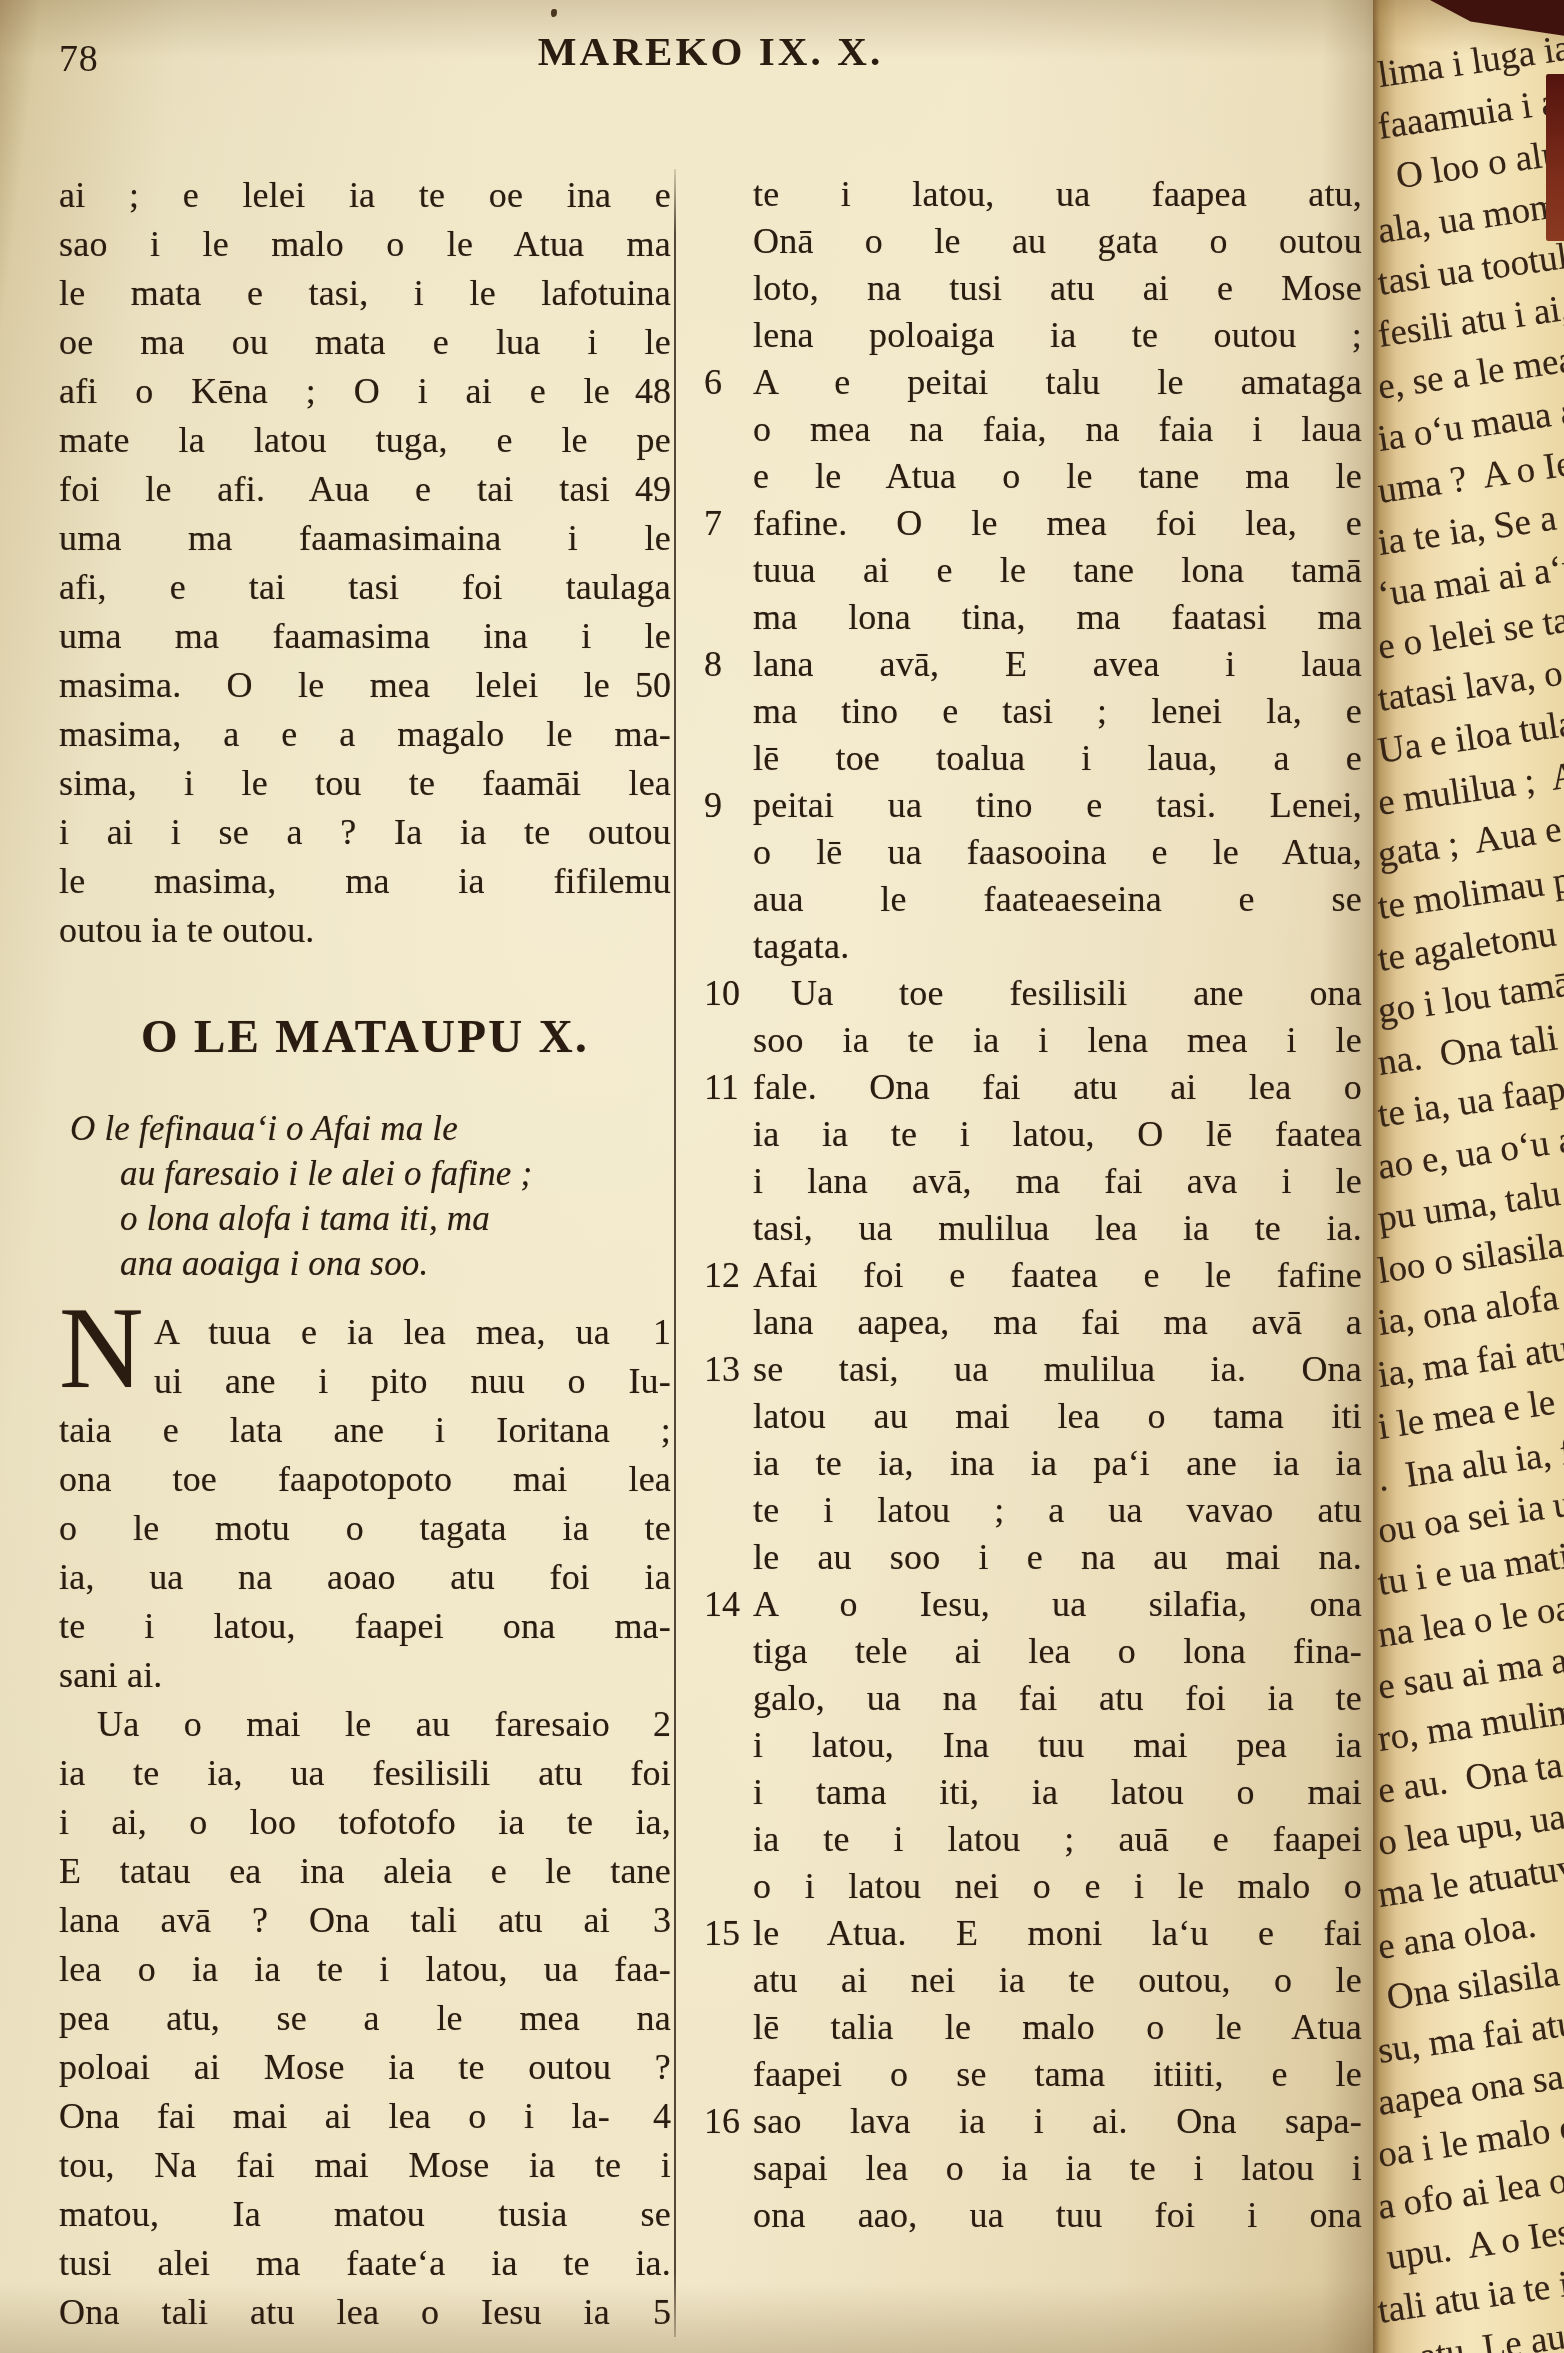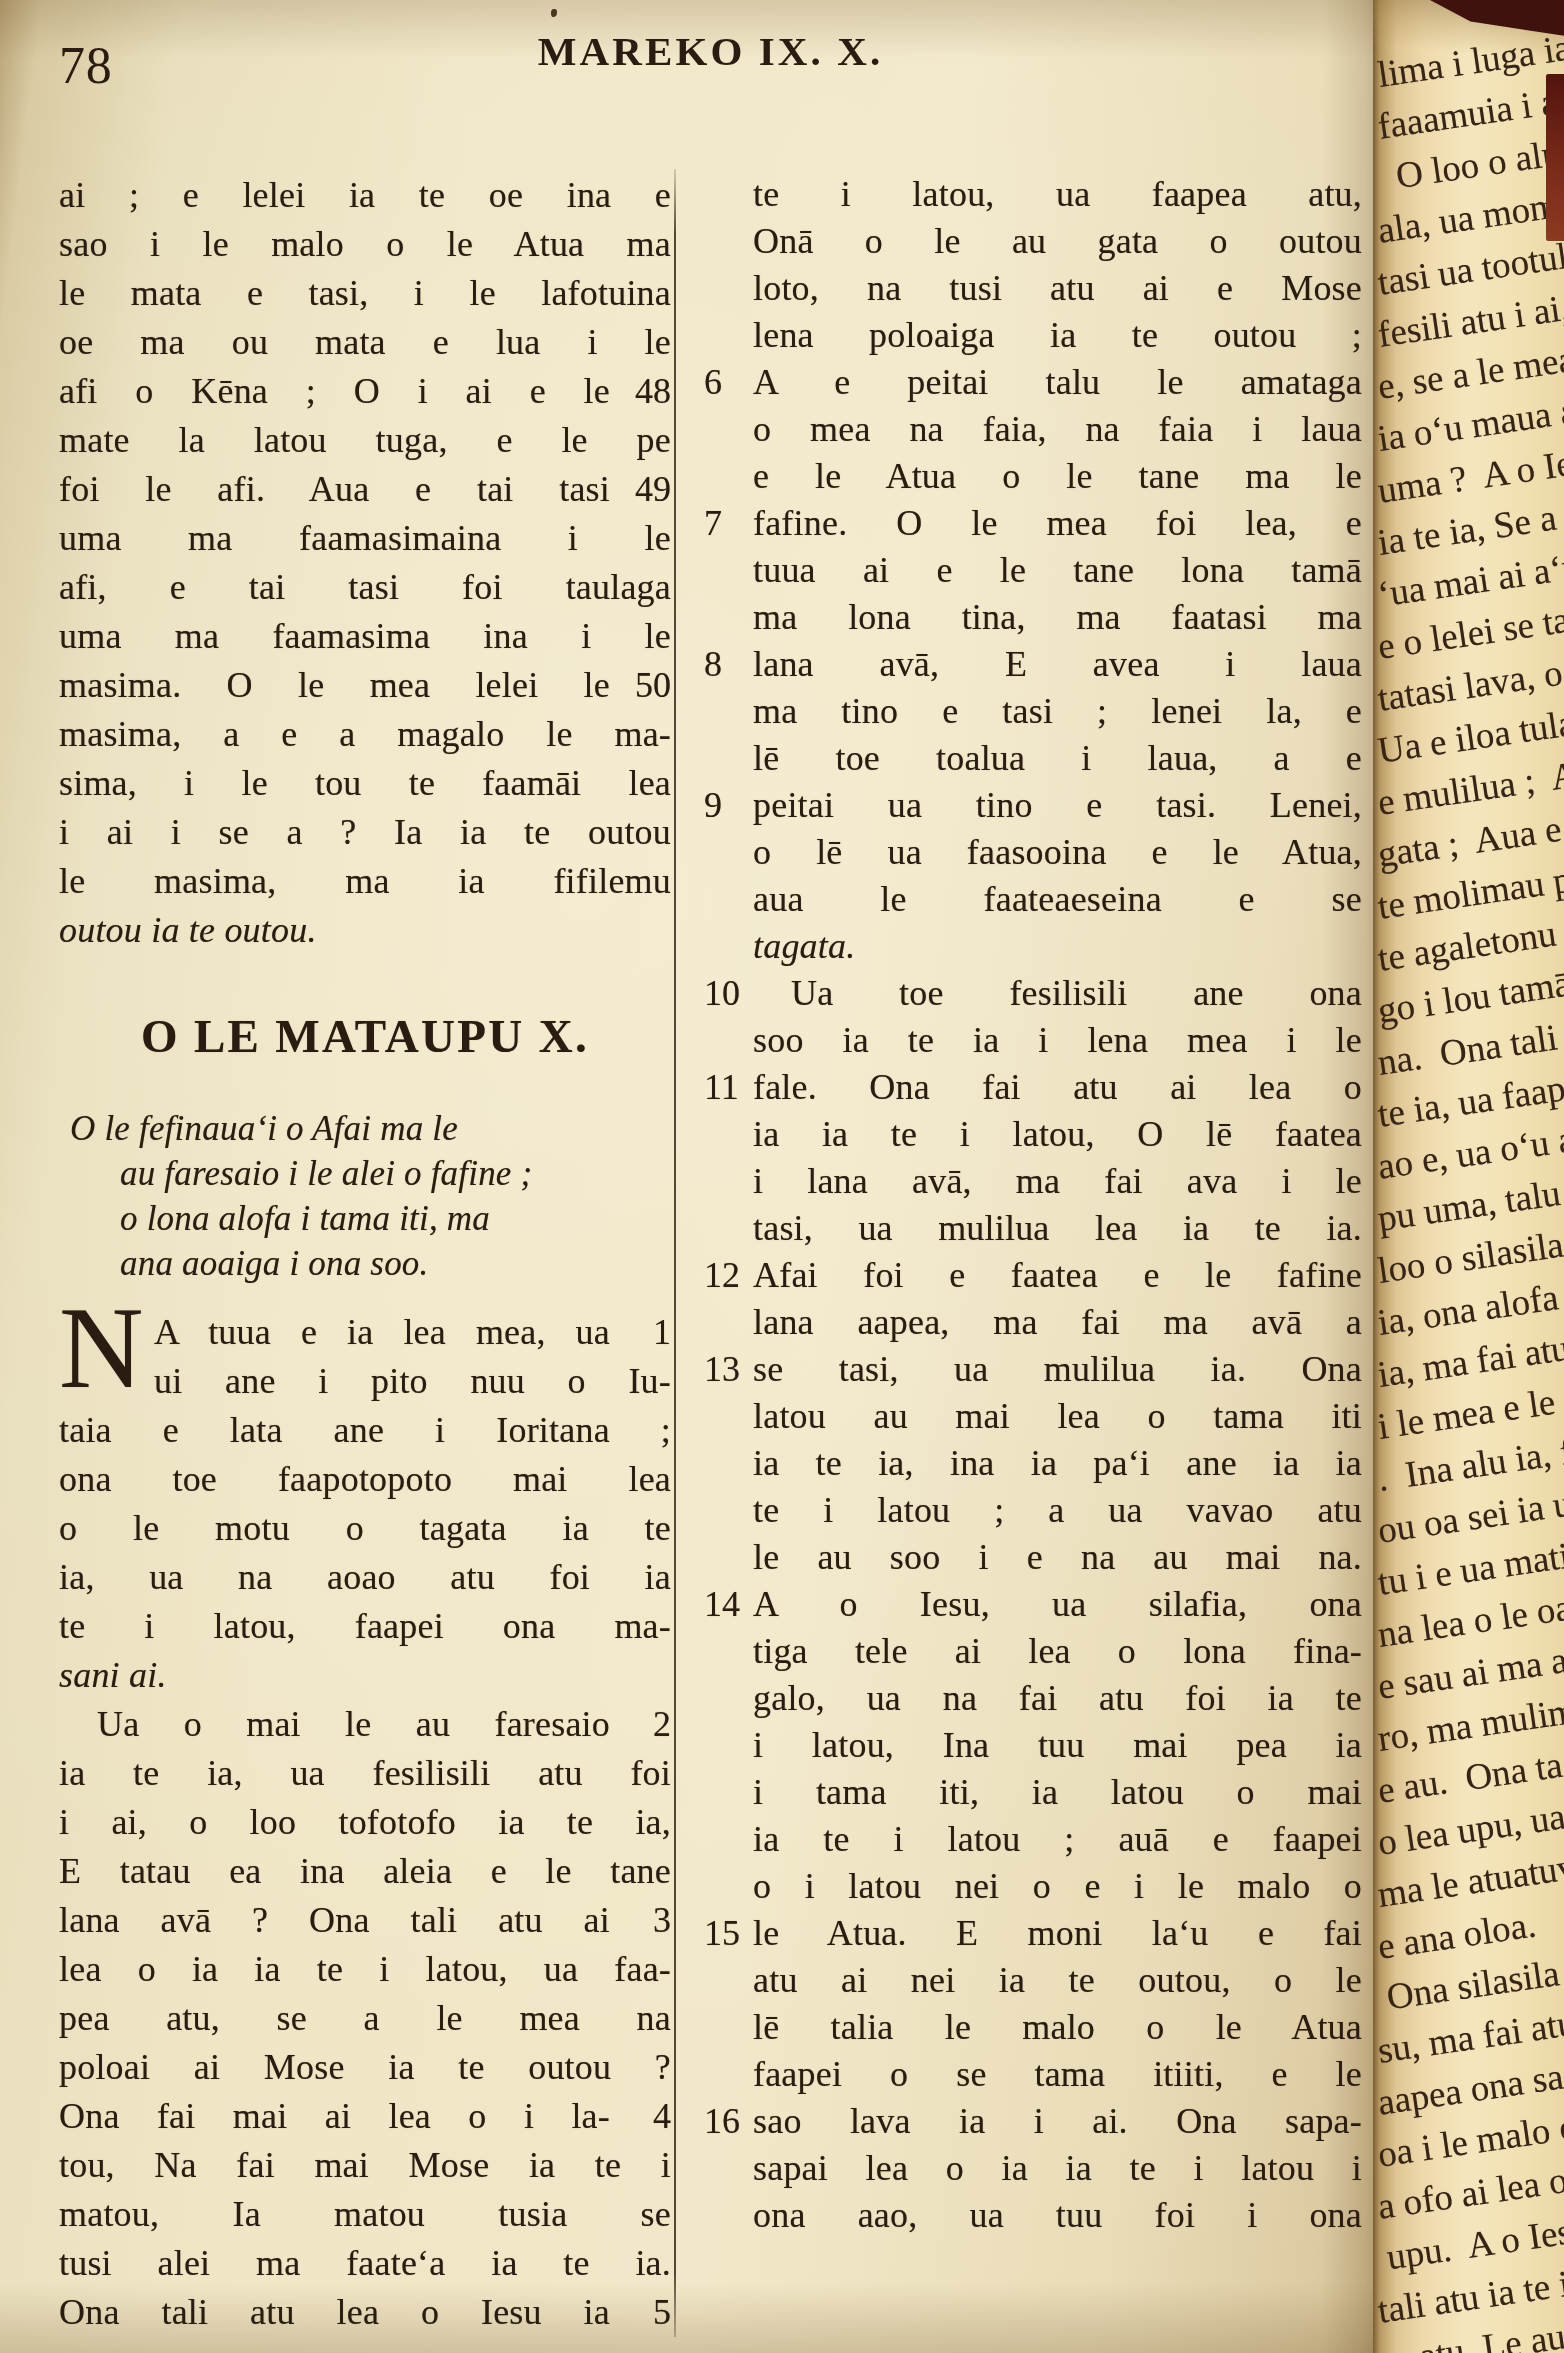--- a/index.html
+++ b/index.html
@@ -22,35 +22,35 @@
       text-shadow:0 0 0.8px rgba(50,32,14,.4);}
   .np-line{height:52px;line-height:52px;white-space:pre;transform:rotate(-8.2deg);transform-origin:0 50%;}
   
   .corner-top{position:absolute;top:0;left:1430px;width:135px;height:36px;background:#40120d;
       clip-path:polygon(0 0,100% 0,100% 100%,30% 60%);}
   .edge-side{position:absolute;top:74px;right:0;width:19px;height:167px;
       background:linear-gradient(180deg,#53140e,#7c2c1a 60%,#8a3a20);border-radius:2.3px 0 0 2.3px;}
   .speck{position:absolute;left:551px;top:9.4px;width:5.5px;height:7.8px;background:#4a3520;border-radius:50% 40% 60% 50%;}
   
   .running-head{position:absolute;left:59px;top:27px;width:1303px;height:56px;}
-  .pagenum{position:absolute;left:0;top:9.4px;font-size:52px;letter-spacing:0.8px;}
+  .pagenum{position:absolute;left:0;top:9.4px;font-size:38px;letter-spacing:0.8px;}
   .head-title{position:absolute;left:0;right:0;top:0;text-align:center;font-size:41px;
       font-weight:700;letter-spacing:3.1px;}
   
   .col-rule{position:absolute;left:674px;top:169px;width:2.3px;height:2168px;
       background:linear-gradient(180deg, rgba(45,30,15,.15), rgba(45,30,15,.8) 3%, rgba(45,30,15,.8) 97%, rgba(45,30,15,.25));}
   
   .col{position:absolute;top:171px;font-size:36px;letter-spacing:0.2px;
       text-shadow:0 0 0.8px rgba(42,28,12,.45);}
   .col-left{left:59px;width:612px;}
   .col-center{left:753px;width:609px;}
   .line{position:relative;text-align:justify;text-align-last:justify;}
   .col-left .line{height:49px;line-height:49px;}
   .col-center .line{height:47px;line-height:47px;}
-  .line.end{text-align-last:left;font-style:italic;}
+  .line.end{text-align-last:left;}
   .line.has-v{padding-right:61px;}
   .col-center .line.has-v{padding-right:0;}
   .line.ind{padding-left:38px;}
   .vnum{position:absolute;font-size:36px;letter-spacing:0;}
   .vr{right:0;top:0;}
   .vl{left:-49px;top:0;}
   .gap{width:100%;}
   .chap-head{height:52px;line-height:52px;text-align:center;font-size:47px;font-weight:700;letter-spacing:2.3px;}
   .sum{height:45px;line-height:45px;font-style:italic;padding-left:61px;font-size:35px;}
   .sum-first{padding-left:11px;}

